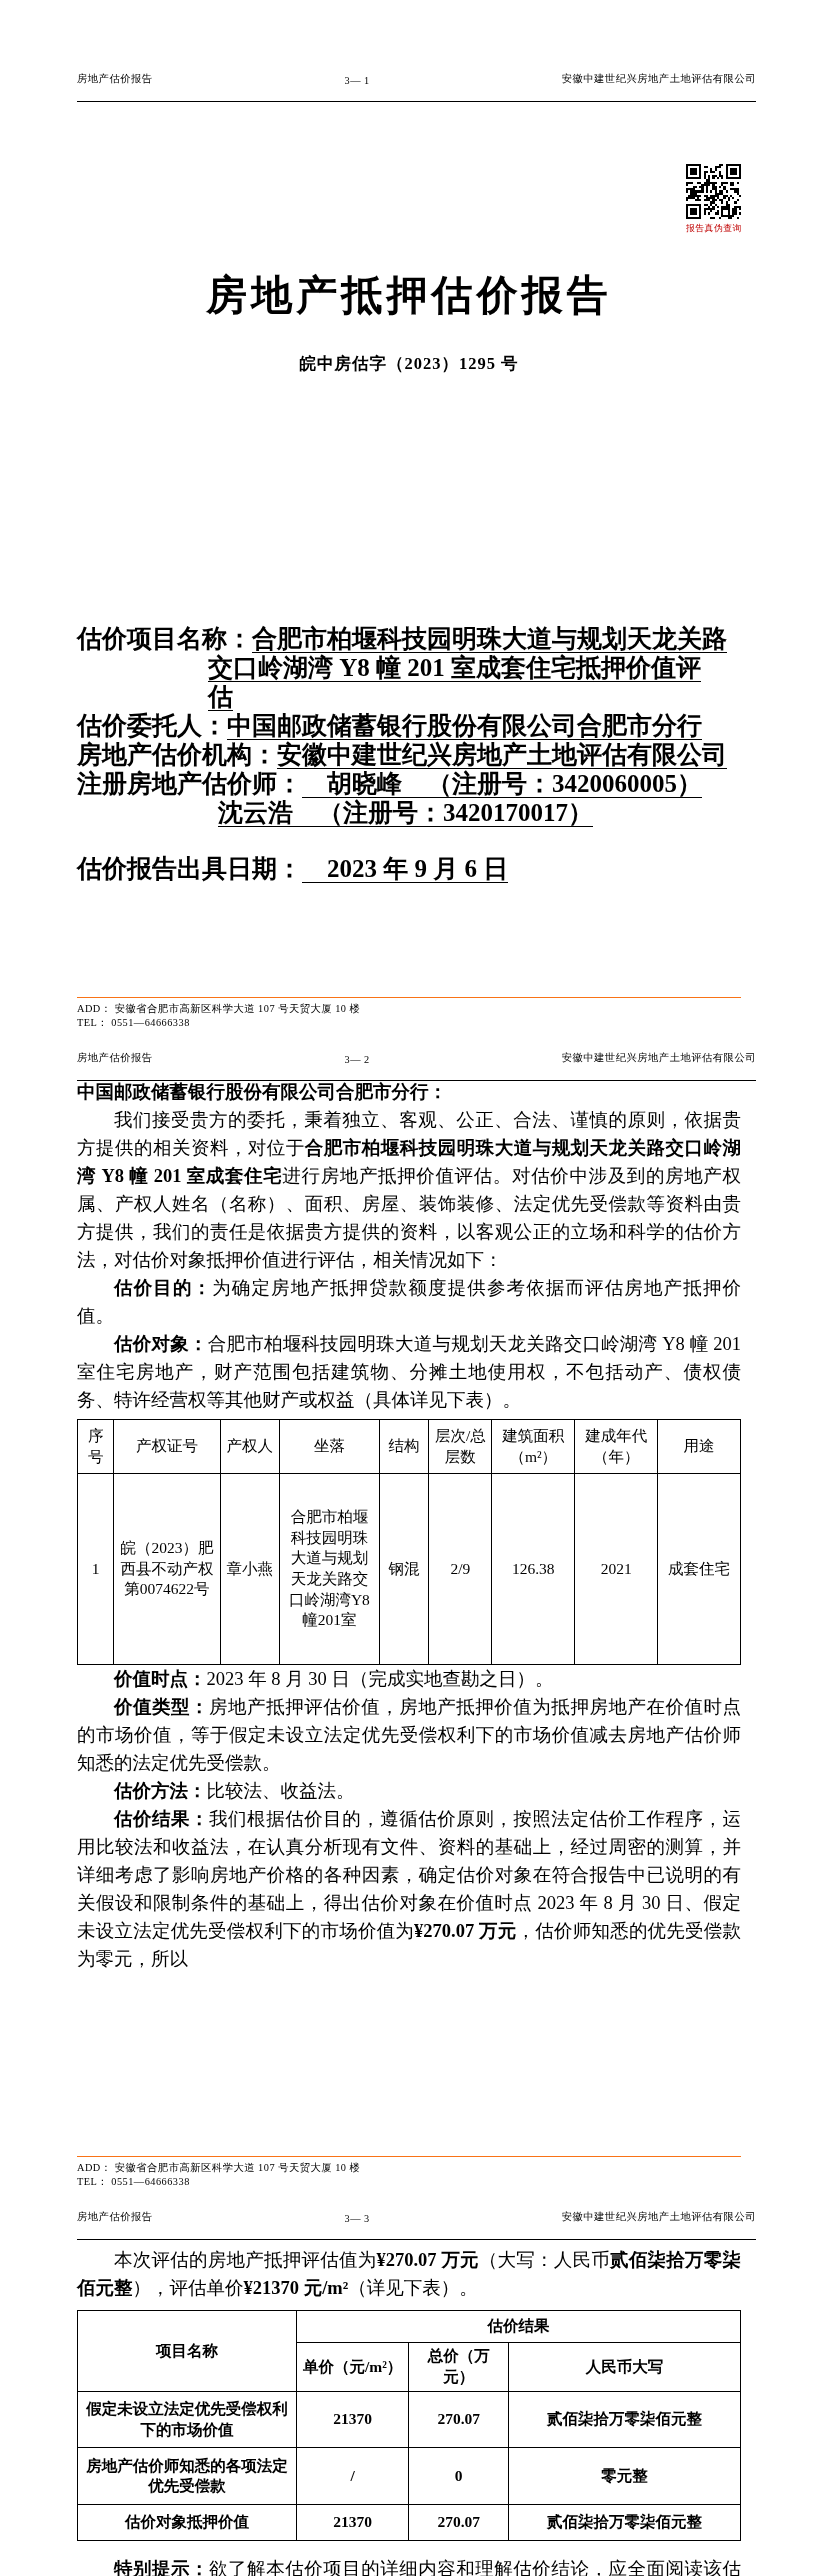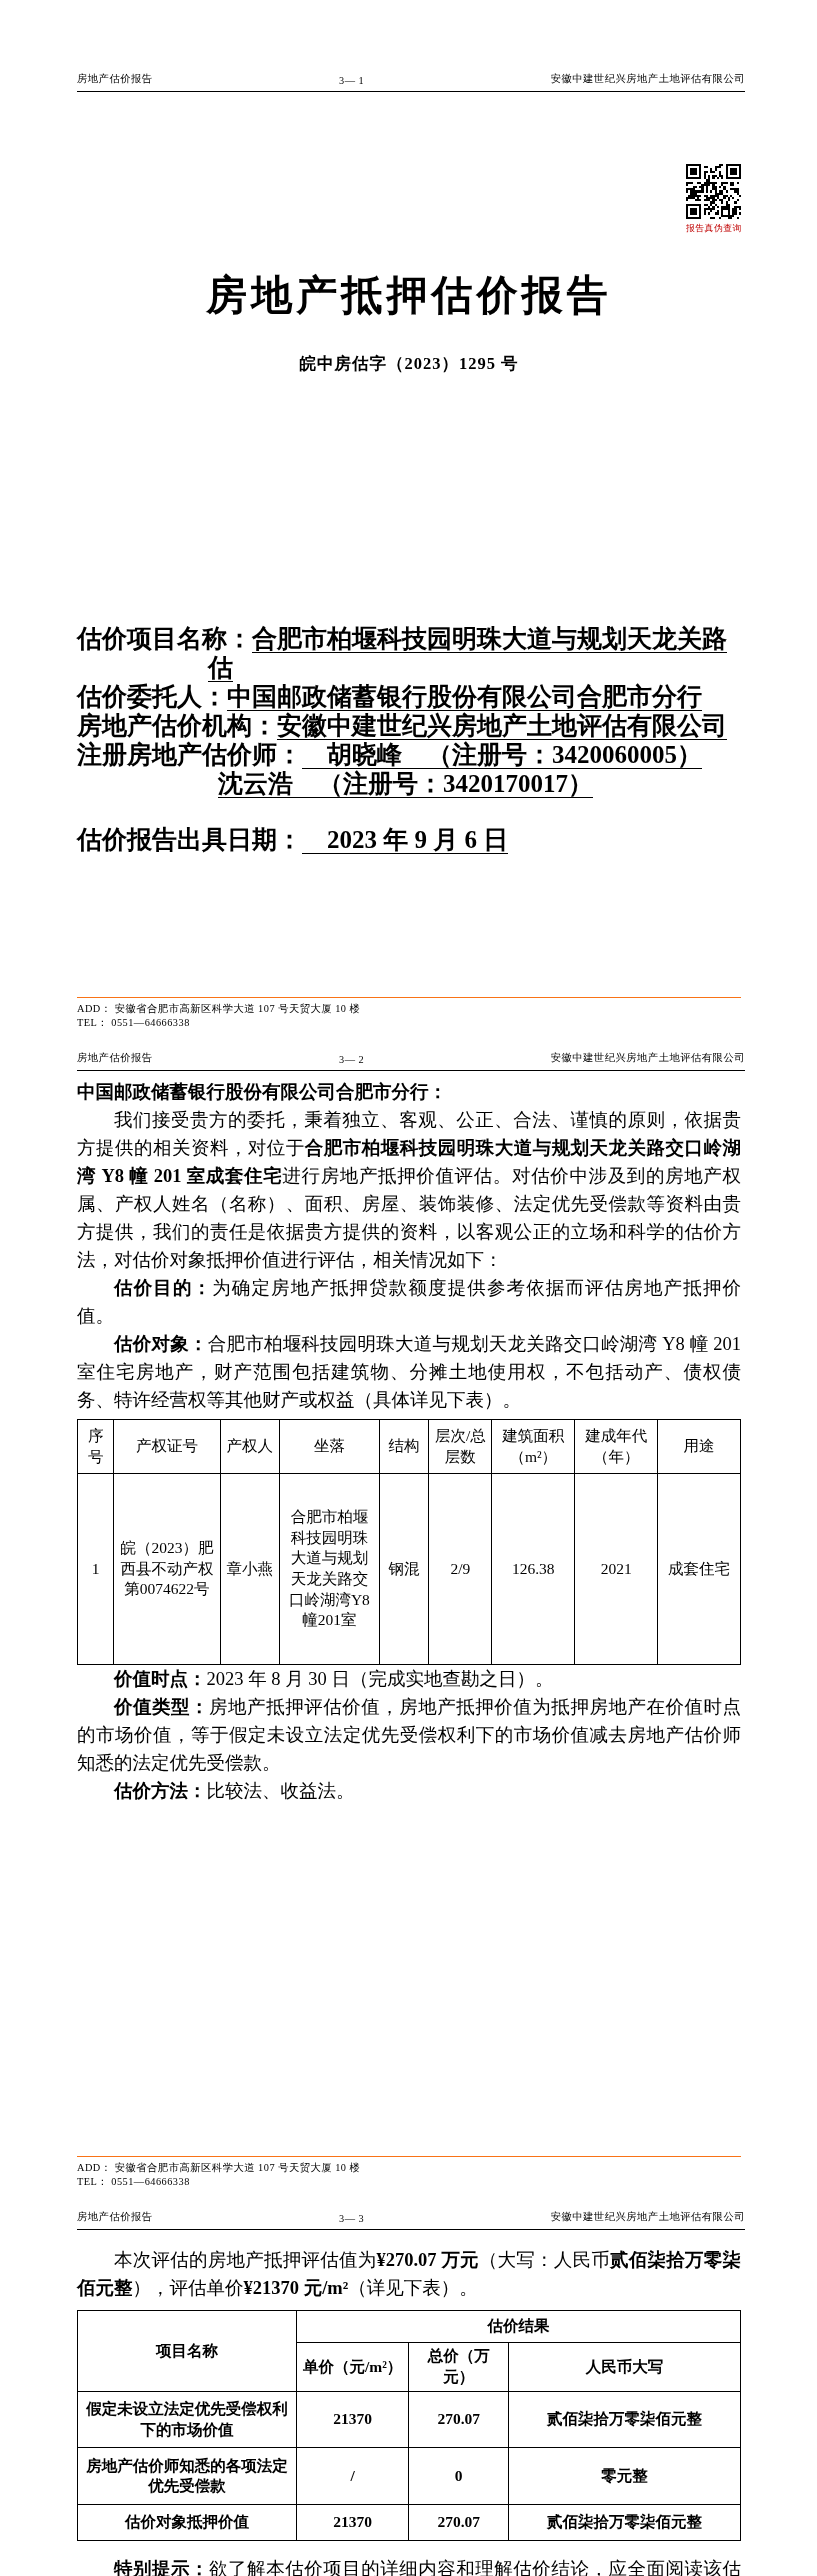--- a/index.html
+++ b/index.html
@@ -5,23 +5,23 @@
   html,body{margin:0;padding:0;}
   body{background:#f2f2f2;}
   .doc{width:818px;margin:0 auto;background:#ffffff;color:#000;
        font-family:"Liberation Serif","DejaVu Serif",serif;position:relative;}
   .page{position:relative;width:818px;overflow:hidden;background:#fff;}
   .page-1{height:1038px;}
   .page-2{height:1159px;}
   .page-3{height:1103px;}
 
   
-  .page-header{position:absolute;left:77px;right:73px;display:flex;
+  .page-header{position:absolute;left:77px;right:62px;display:flex;
        justify-content:space-between;align-items:flex-end;font-size:10.3px;
-       padding-bottom:5px;border-bottom:1px solid #000;letter-spacing:0.5px;}
+       padding-bottom:15px;border-bottom:1px solid #000;letter-spacing:0.5px;}
   .ph-cover{top:72px;}
   .ph-inner{top:13px;}
   .page-footer{position:absolute;left:77px;right:77px;bottom:7.2px;font-size:10.3px;
        line-height:14.4px;border-top:1px solid #f97316;padding-top:4.1px;letter-spacing:0.5px;}
 
   
   .qr-wrap{position:absolute;top:164px;right:77px;width:55px;text-align:center;}
   .qr-caption{font-size:8.8px;margin-top:2.1px;white-space:nowrap;letter-spacing:0.5px;color:#c00000;}
 
   
@@ -299,20 +299,23 @@
     </div>
 
     <div class="cover-title">房地产抵押估价报告</div>
     <div class="cover-docno">皖中房估字（2023）1295 号</div>
 
     <div class="cover-fields">
       <div class="cf-row">
         <span class="cf-label">估价项目名称：</span><span class="cf-value">合肥市柏堰科技园明珠大道与规划天龙关路</span>
       </div>
       <div class="cf-row cf-cont1">
+        <span class="cf-value">交口岭湖湾 Y8 幢 201 室成套住宅抵押价值评</span>
+      </div>
+      <div class="cf-row cf-cont1">
         <span class="cf-value">估</span>
       </div>
       <div class="cf-row">
         <span class="cf-label">估价委托人：</span><span class="cf-value">中国邮政储蓄银行股份有限公司合肥市分行</span>
       </div>
       <div class="cf-row">
         <span class="cf-label">房地产估价机构：</span><span class="cf-value">安徽中建世纪兴房地产土地评估有限公司</span>
       </div>
       <div class="cf-row">
         <span class="cf-label">注册房地产估价师：</span><span class="cf-value">　胡晓峰　（注册号：3420060005）</span>
@@ -395,20 +398,23 @@
 
       <p class="para after-table">
         <span class="b">价值时点：</span><span>2023 年 8 月 30 日（完成实地查勘之日）。</span>
       </p>
       <p class="para">
         <span class="b">价值类型：</span><span>房地产抵押评估价值，房地产抵押价值为抵押房地产在价值时点的市场价值，等于假定未设立法定优先受偿权利下的市场价值减去房地产估价师知悉的法定优先受偿款。</span>
       </p>
       <p class="para">
         <span class="b">估价方法：</span><span>比较法、收益法。</span>
       </p>
+      <p class="para">
+        <span class="b">估价结果：</span><span>我们根据估价目的，遵循估价原则，按照法定估价工作程序，运用比较法和收益法，在认真分析现有文件、资料的基础上，经过周密的测算，并详细考虑了影响房地产价格的各种因素，确定估价对象在符合报告中已说明的有关假设和限制条件的基础上，得出估价对象在价值时点 2023 年 8 月 30 日、假定未设立法定优先受偿权利下的市场价值为</span><span class="b">¥270.07 万元</span><span>，估价师知悉的优先受偿款为零元，所以</span>
+      </p>
     </div>
 
     <div class="page-footer">
       <div>ADD： 安徽省合肥市高新区科学大道 107 号天贸大厦 10 楼</div>
       <div>TEL： 0551—64666338</div>
     </div>
   </div>
 
   <div class="page page-3">
     <div class="page-header ph-inner">

